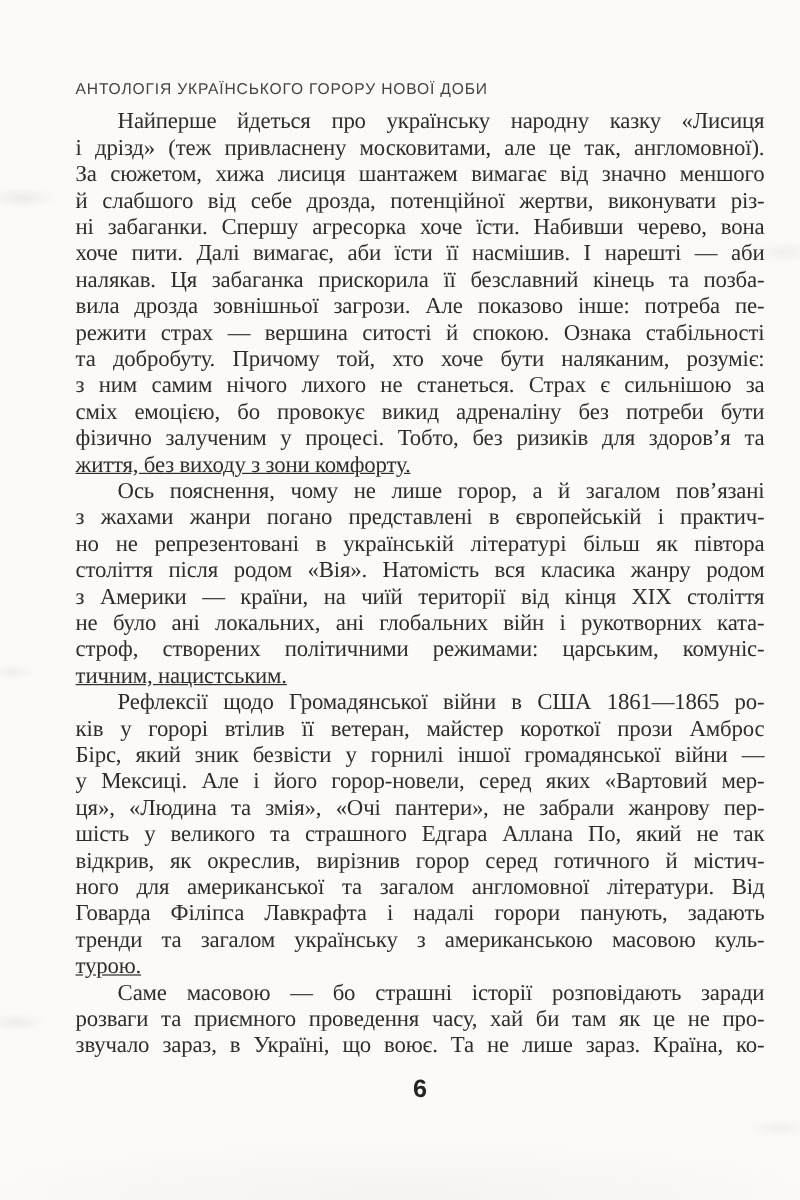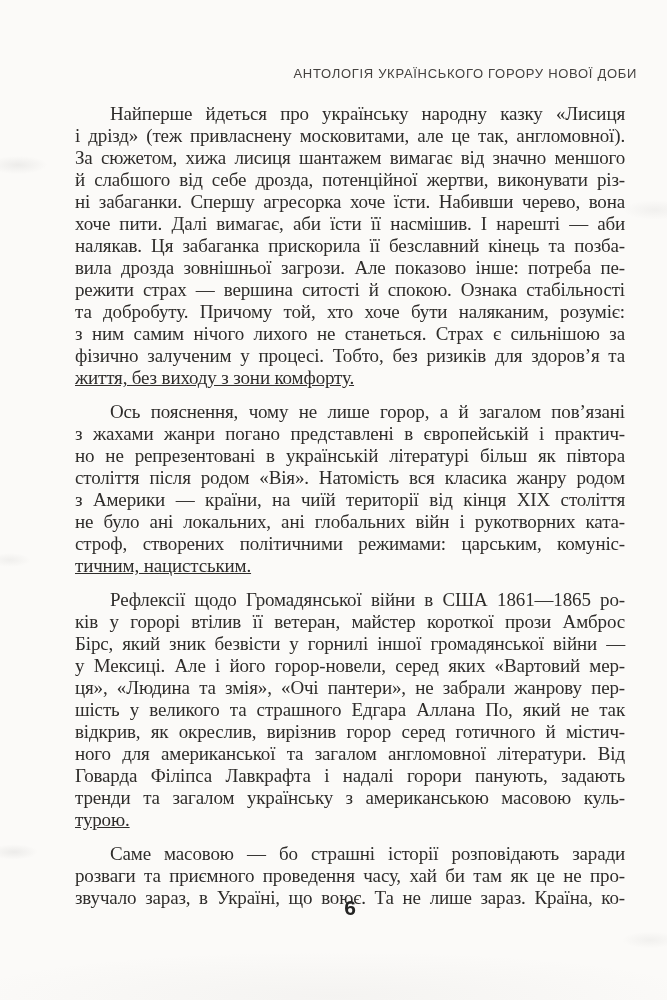--- a/index.html
+++ b/index.html
@@ -20,38 +20,38 @@
       radial-gradient(ellipse 34px 11px at 14px 852px, rgba(110,110,110,0.10), transparent 70%),
       radial-gradient(ellipse 46px 14px at 655px 210px, rgba(110,110,110,0.07), transparent 70%),
       radial-gradient(ellipse 40px 12px at 650px 940px, rgba(110,110,110,0.07), transparent 70%),
       radial-gradient(ellipse 500px 60px at 333px 996px, rgba(120,118,114,0.05), transparent 75%);
   }
   .running-header {
     position: absolute;
     left: 63px;
     width: 574px;
     top: 66px;
-    text-align: right;
+    text-align: left;
     font-family: "Liberation Sans", sans-serif;
     font-size: 13px;
     letter-spacing: 0.7px;
     color: var(--header-color, #454240);
   }
   .body-text {
     position: absolute;
     left: 63px;
     width: 574px;
     top: 91px;
     font-family: "Liberation Serif", "DejaVu Serif", serif;
     font-size: 19px;
     line-height: 22px;
     letter-spacing: -0.15px;
     color: var(--text-color, #2f2d2b);
   }
-  .para { margin: 12px; }
+  .para { margin: 0; }
   .line {
     height: 22px;
     white-space: nowrap;
     text-align: justify;
     text-align-last: justify;
   }
   .line.first { text-indent: 35px; }
   .line.para-end { text-align-last: left; text-decoration: underline; }
   .page-number {
     position: absolute;
@@ -77,20 +77,21 @@
         <div class="line">і дрізд» (теж привласнену московитами, але це так, англомовної).</div>
         <div class="line">За сюжетом, хижа лисиця шантажем вимагає від значно меншого</div>
         <div class="line">й слабшого від себе дрозда, потенційної жертви, виконувати різ-</div>
         <div class="line">ні забаганки. Спершу агресорка хоче їсти. Набивши черево, вона</div>
         <div class="line">хоче пити. Далі вимагає, аби їсти її насмішив. І нарешті — аби</div>
         <div class="line">налякав. Ця забаганка прискорила її безславний кінець та позба-</div>
         <div class="line">вила дрозда зовнішньої загрози. Але показово інше: потреба пе-</div>
         <div class="line">режити страх — вершина ситості й спокою. Ознака стабільності</div>
         <div class="line">та добробуту. Причому той, хто хоче бути наляканим, розуміє:</div>
         <div class="line">з ним самим нічого лихого не станеться. Страх є сильнішою за</div>
+        <div class="line">сміх емоцією, бо провокує викид адреналіну без потреби бути</div>
         <div class="line">фізично залученим у процесі. Тобто, без ризиків для здоров’я та</div>
         <div class="line para-end">життя, без виходу з зони комфорту.</div>
       </div>
       <div class="para">
         <div class="line first">Ось пояснення, чому не лише горор, а й загалом пов’язані</div>
         <div class="line">з жахами жанри погано представлені в європейській і практич-</div>
         <div class="line">но не репрезентовані в українській літературі більш як півтора</div>
         <div class="line">століття після родом «Вія». Натомість вся класика жанру родом</div>
         <div class="line">з Америки — країни, на чиїй території від кінця XIX століття</div>
         <div class="line">не було ані локальних, ані глобальних війн і рукотворних ката-</div>

